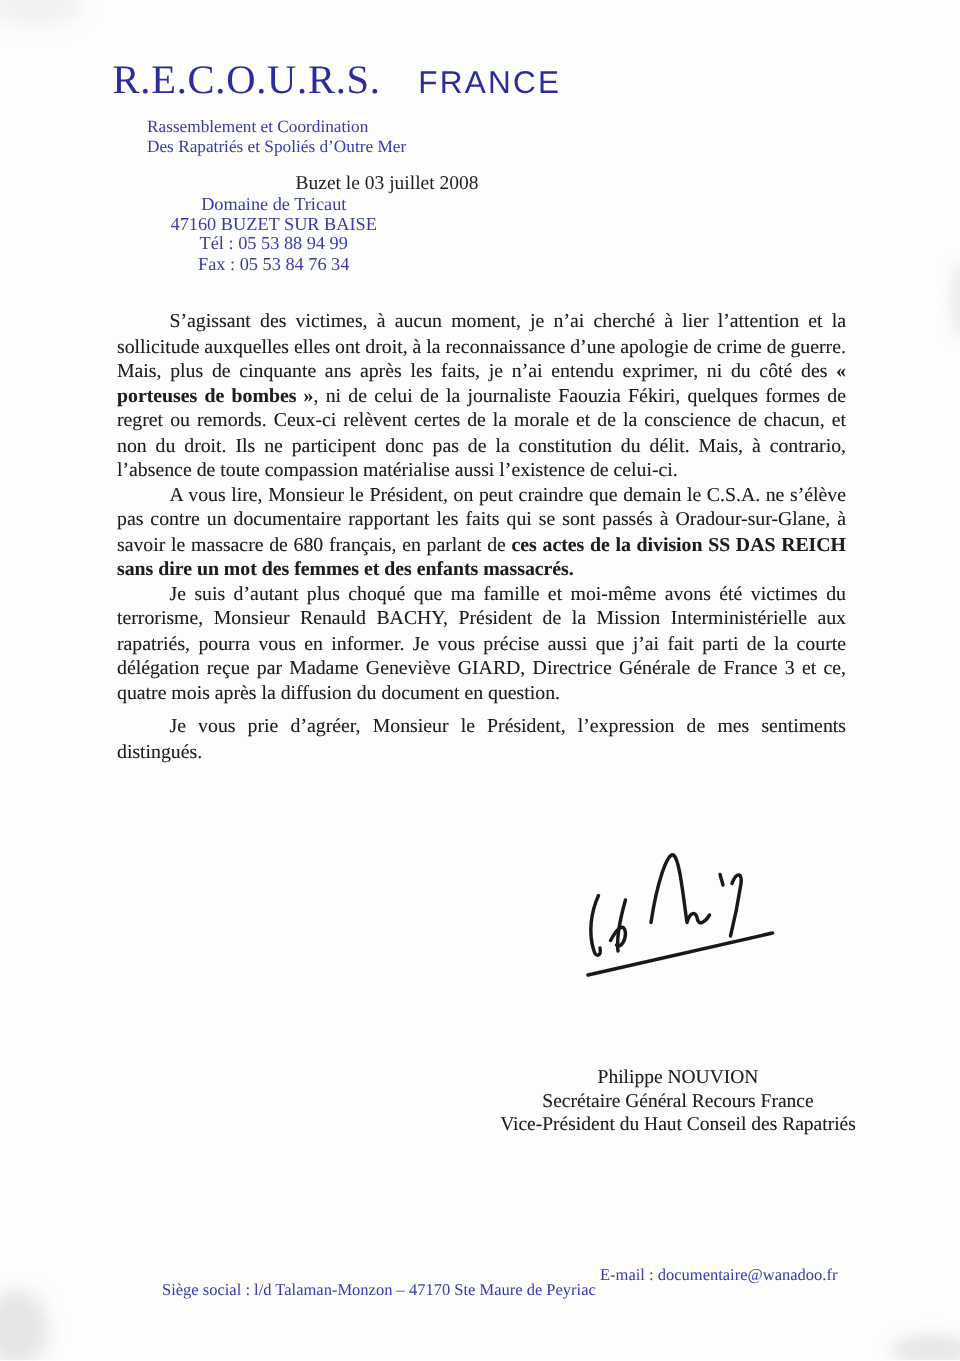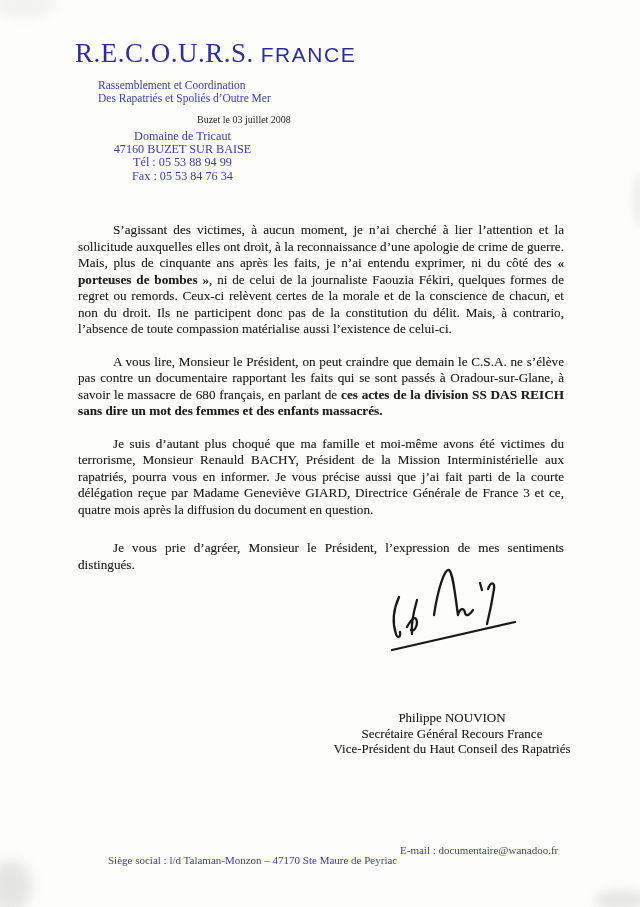--- a/index.html
+++ b/index.html
@@ -24,49 +24,49 @@
   .blob.b3 { left: -8px; top: -10px; width: 64px; height: 28px; background: #d9d9d9; opacity: .3; filter: blur(6px); }
   .blob.b4 { left: 633px; top: 174px; width: 14px; height: 52px; background: #d2d2d2; opacity: .35; filter: blur(4px); }
 
   .org-title {
     position: absolute; top: 38px; left: 75px;
     color: var(--brand-blue); white-space: nowrap;
   }
   .title-main { font-size: 27px; letter-spacing: .5px; }
   .title-suffix {
     font-family: "Liberation Sans", sans-serif;
-    font-size: 21px; letter-spacing: 1.5px; margin-left: 7px;
+    font-size: 21px; letter-spacing: 1.5px; margin-left: 25px;
   }
   .org-subtitle {
     position: absolute; top: 79px; left: 98px; width: 212px;
     color: var(--text-blue);
     font-size: 11.5px; line-height: 13.2px;
   }
   .dateline {
     position: absolute; top: 114px; left: 197px;
-    font-size: 10px; color: #1e1e1e;
+    font-size: 13px; color: #1e1e1e;
   }
   .address {
     position: absolute; top: 130px; left: 80px; width: 205px;
     text-align: center; color: var(--text-blue);
     font-size: 12.2px; line-height: 13.2px;
   }
   .letter-body {
     position: absolute; top: 206px; left: 78px; width: 486px;
     font-size: 13.2px; line-height: 16.5px;
     text-align: justify;
     text-shadow: 0 0 .4px rgba(30,30,30,.35);
   }
   .heading { margin: 0; text-indent: 35px; font-weight: bold; }
   .heading .u { text-decoration: underline; }
   p.para { margin: 0; }
-  p.para.indent { text-indent: 35px; margin-top: 16px; }
+  p.para.indent { text-indent: 35px; }
   p.para.space-before { }
   .bold { font-weight: bold; }
-  .closing { margin: 22px 0 0 0; text-indent: 35px; }
+  .closing { margin: 6px 0 0 0; text-indent: 35px; }
   .signature {
     position: absolute; left: 388px; top: 560px;
     width: 135px; height: 100px;
   }
   .signature path {
     fill: none; stroke: #191919; stroke-width: 2.3;
     stroke-linecap: round; stroke-linejoin: round;
   }
   .signer {
     position: absolute; top: 710px; left: 299px; width: 306px;

